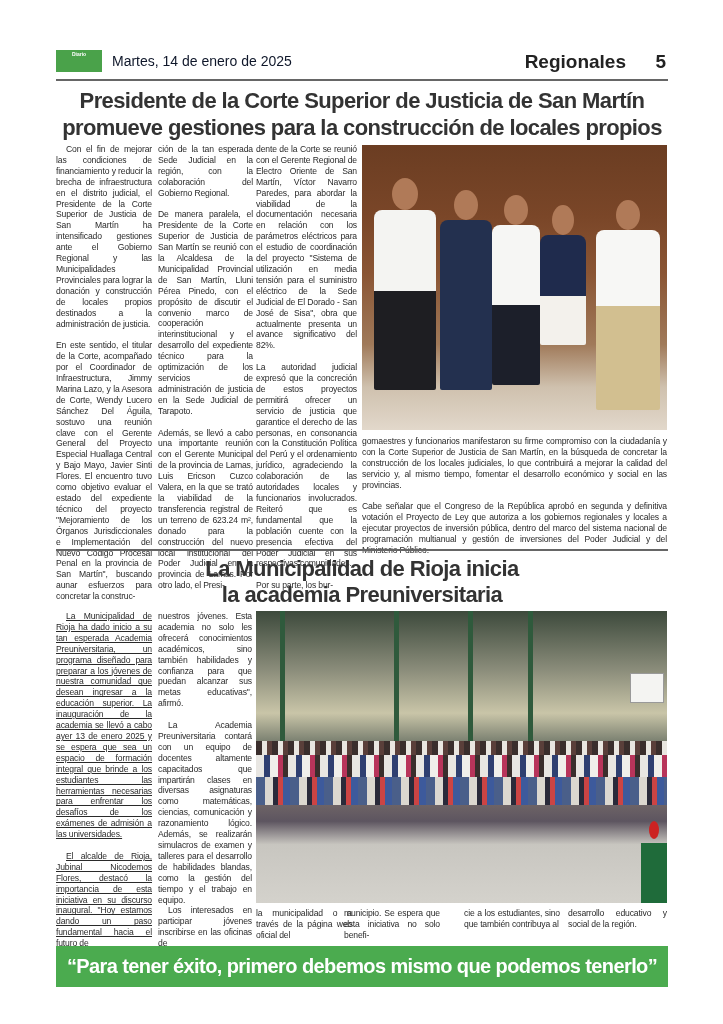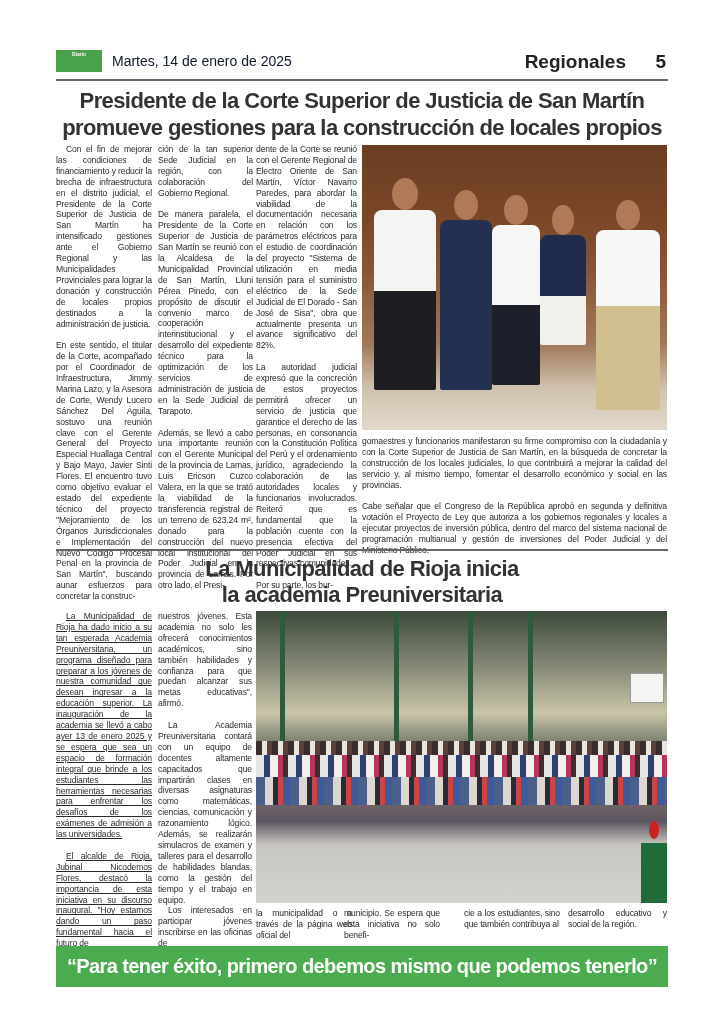--- a/index.html
+++ b/index.html
@@ -48,21 +48,21 @@
 </div>
 <div class="rule" style="top:79px;"></div>
 
 <div class="headline h1">Presidente de la Corte Superior de Justicia de San Martín promueve gestiones para la construcción de locales propios</div>
 
 <div class="col" style="left:56px; top:144px; width:96px;">
   <p class="indent">Con el fin de mejorar las condiciones de financiamiento y reducir la brecha de infraestructura en el distrito judicial, el Presidente de la Corte Superior de Justicia de San Martín ha intensificado gestiones ante el Gobierno Regional y las Municipalidades Provinciales para lograr la donación y construcción de locales propios destinados a la administración de justicia.</p>
   <p class="nomargin">En este sentido, el titular de la Corte, acompañado por el Coordinador de Infraestructura, Jimmy Marina Lazo, y la Asesora de Corte, Wendy Lucero Sánchez Del Águila, sostuvo una reunión clave con el Gerente General del Proyecto Especial Huallaga Central y Bajo Mayo, Javier Sinti Flores. El encuentro tuvo como objetivo evaluar el estado del expediente técnico del proyecto "Mejoramiento de los Órganos Jurisdiccionales e Implementación del Nuevo Código Procesal Penal en la provincia de San Martín", buscando aunar esfuerzos para concretar la construc-</p>
 </div>
 <div class="col" style="left:158px; top:144px; width:95px;">
-  <p>ción de la tan superior Sede Judicial en la región, con la colaboración del Gobierno Regional.</p>
+  <p>ción de la tan esperada Sede Judicial en la región, con la colaboración del Gobierno Regional.</p>
   <p>De manera paralela, el Presidente de la Corte Superior de Justicia de San Martín se reunió con la Alcaldesa de la Municipalidad Provincial de San Martín, Lluni Pérea Pinedo, con el propósito de discutir el convenio marco de cooperación interinstitucional y el desarrollo del expediente técnico para la optimización de los servicios de administración de justicia en la Sede Judicial de Tarapoto.</p>
   <p class="nomargin">Además, se llevó a cabo una importante reunión con el Gerente Municipal de la provincia de Lamas, Luis Ericson Cuzco Valera, en la que se trató la viabilidad de la transferencia registral de un terreno de 623.24 m², donado para la construcción del nuevo local institucional del Poder Judicial en la provincia de Lamas. Por otro lado, el Presi-</p>
 </div>
 <div class="col" style="left:256px; top:144px; width:101px;">
   <p>dente de la Corte se reunió con el Gerente Regional de Electro Oriente de San Martín, Víctor Navarro Paredes, para abordar la viabilidad de la documentación necesaria en relación con los parámetros eléctricos para el estudio de coordinación del proyecto "Sistema de utilización en media tensión para el suministro eléctrico de la Sede Judicial de El Dorado - San José de Sisa", obra que actualmente presenta un avance significativo del 82%.</p>
   <p>La autoridad judicial expresó que la concreción de estos proyectos permitirá ofrecer un servicio de justicia que garantice el derecho de las personas, en consonancia con la Constitución Política del Perú y el ordenamiento jurídico, agradeciendo la colaboración de las autoridades locales y funcionarios involucrados. Reiteró que es fundamental que la población cuente con la presencia efectiva del Poder Judicial en sus respectivas comunidades.</p>
   <p class="nomargin">Por su parte, los bur-</p>
 </div>
 
 <div class="photo photo1">

